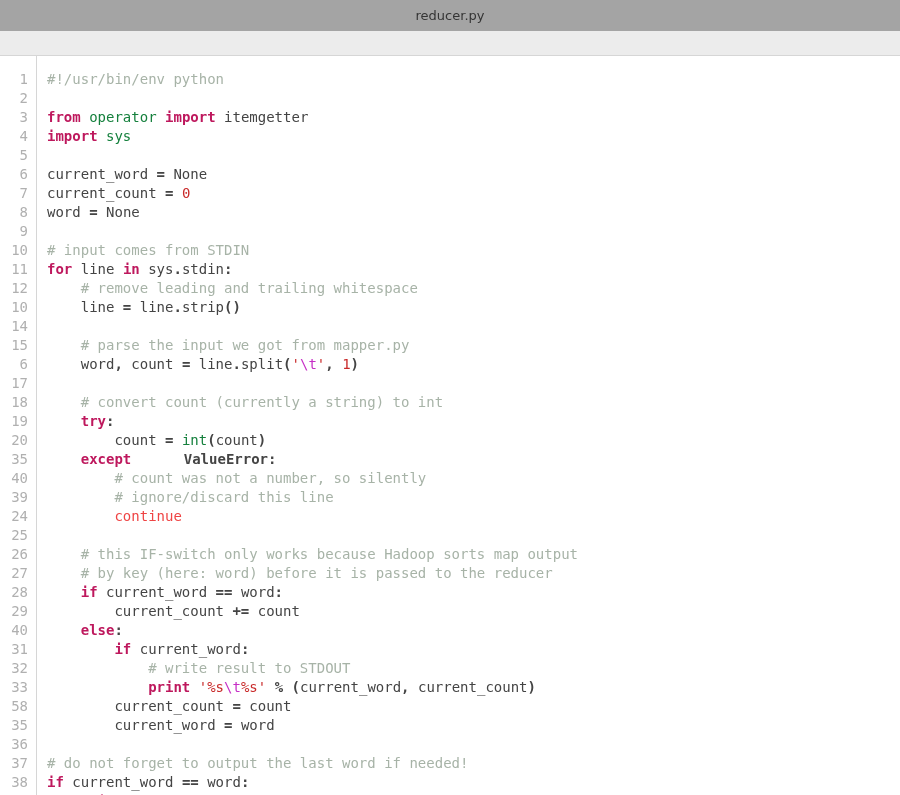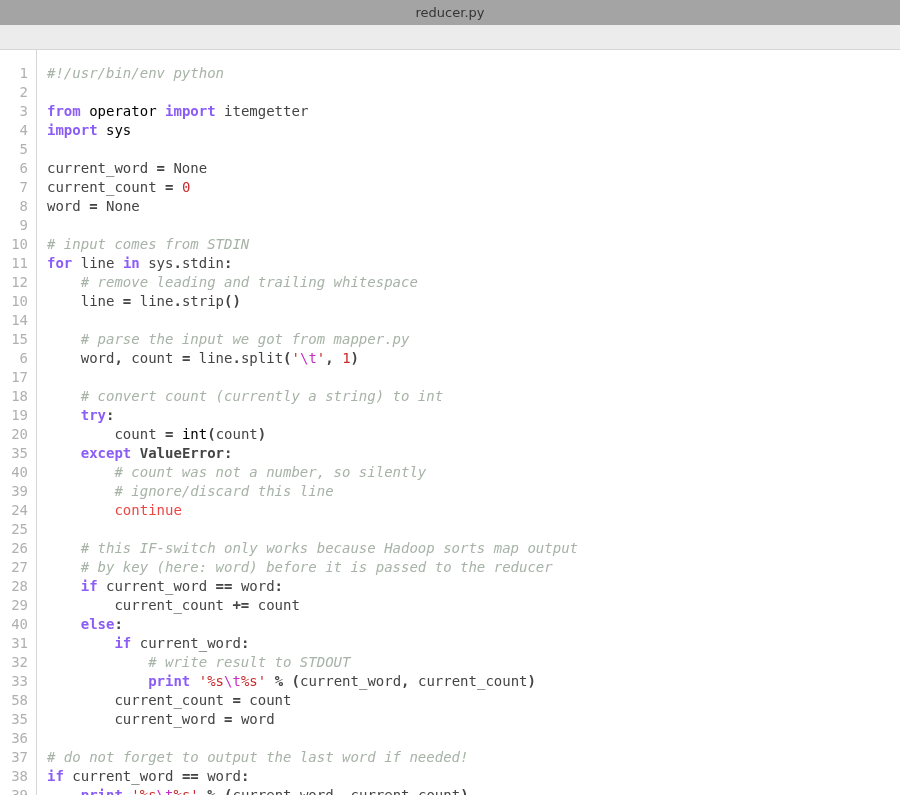--- a/index.html
+++ b/index.html
@@ -5,21 +5,21 @@
   * { margin: 0; padding: 0; box-sizing: border-box; }
   body {
     font-family: "DejaVu Sans Mono", "Liberation Mono", Consolas, monospace;
     font-size: 14px;
     background: #ffffff;
     width: 900px;
     height: 795px;
     overflow: hidden;
   }
   .titlebar {
-    height: 25px;
+    height: 31px;
     background: #a4a4a4;
     color: #353535;
     font-family: "DejaVu Sans", "Liberation Sans", Arial, sans-serif;
     font-size: 13px;
     display: flex;
     align-items: center;
     justify-content: center;
   }
   .subbar {
     height: 25px;
@@ -47,29 +47,29 @@
     padding-top: 14px;
     padding-left: 10px;
     font-size: 14px;
     line-height: 19px;
     color: #444444;
     white-space: pre;
     overflow: hidden;
   }
   .line { height: 19px; }
   
-  .cm  { color: #a7b3a7; font-style: italic; }   
-  .kw  { color: #8b5cf6; font-weight: bold; }    
+  .cm  { color: #a7b3a7; }   
+  .kw  { color: #be185d; font-weight: bold; }    
   .kw2 { color: #ef4444; }                       
-  .bi  { color: #000000; }                       
+  .bi  { color: #15803d; }                       
   .op  { color: #444444; font-weight: bold; }    
   .num { color: #c92a2a; }                       
   .str { color: #c92a2a; }                       
   .esc { color: #c62fc6; }                       
-  .exc { color: #444444; font-weight: bold; }    
+  .exc { color: #444444; font-weight: bold; margin-left: 44px; }    
 </style>
 </head>
 <body>
 
 <div class="titlebar">
   <span>reducer.py</span>
 </div>
 <div class="subbar"></div>
 
 <div class="editor">

